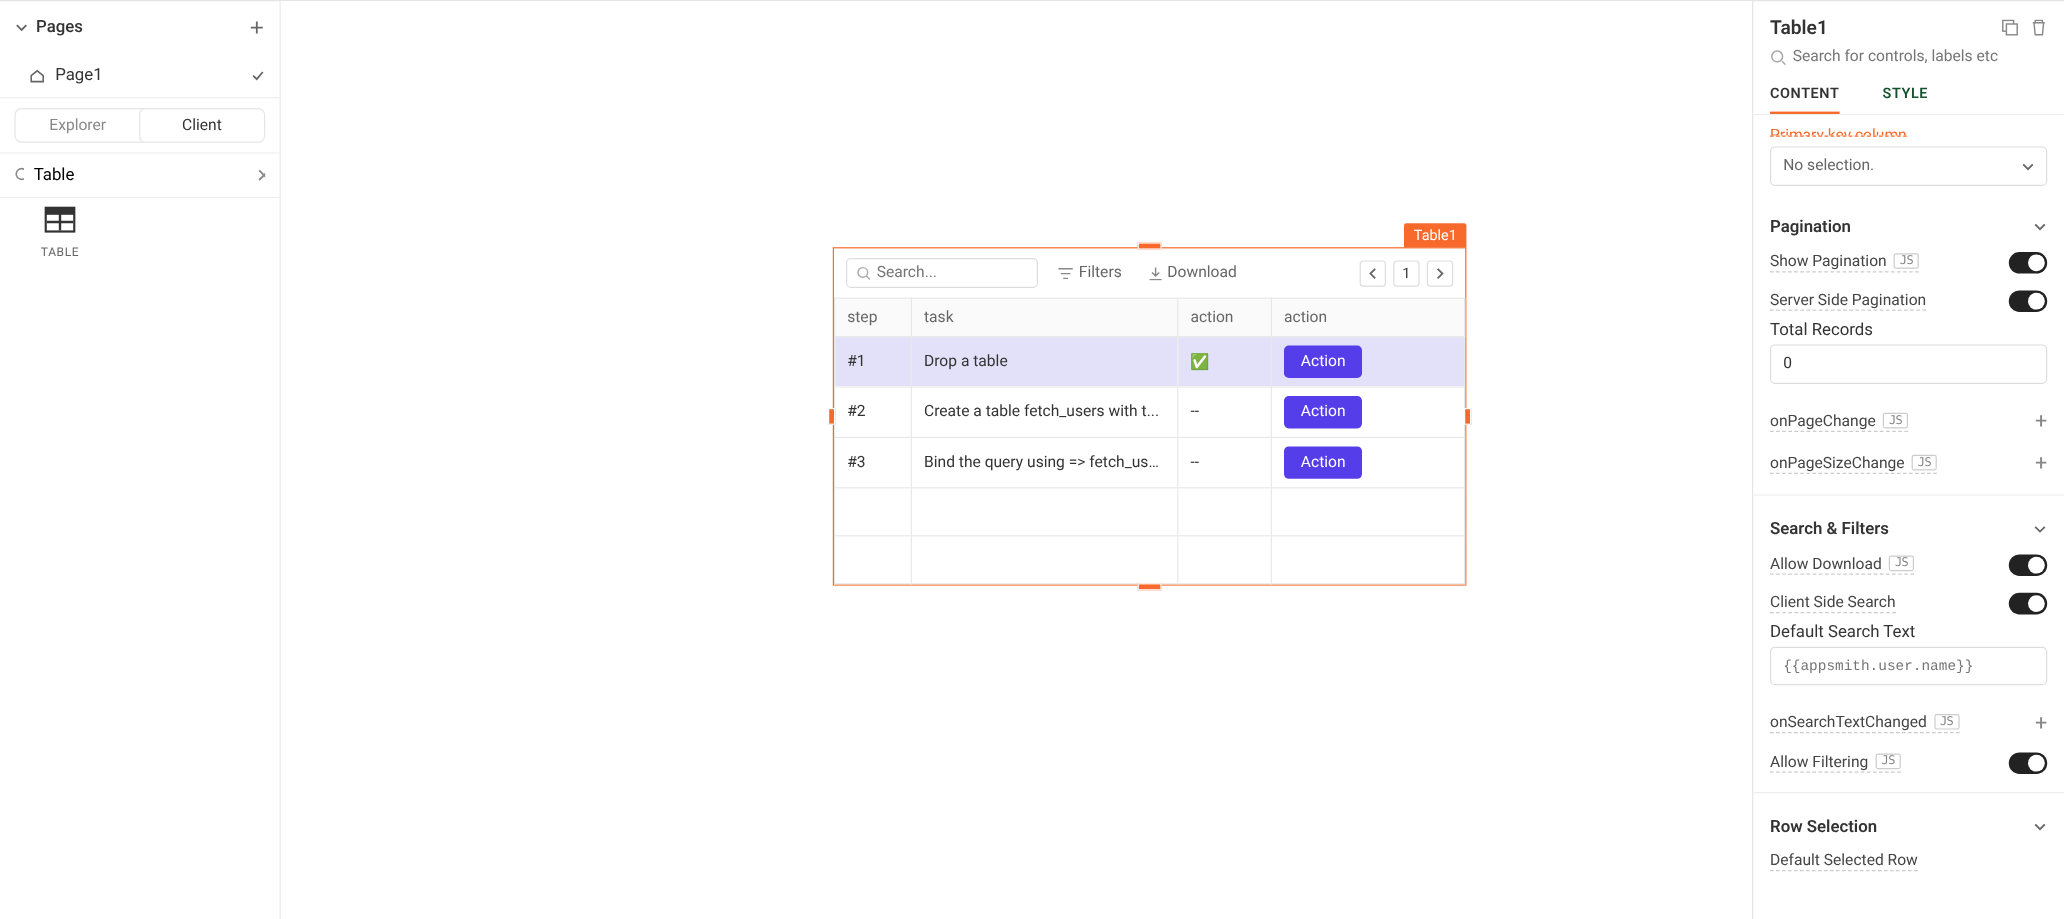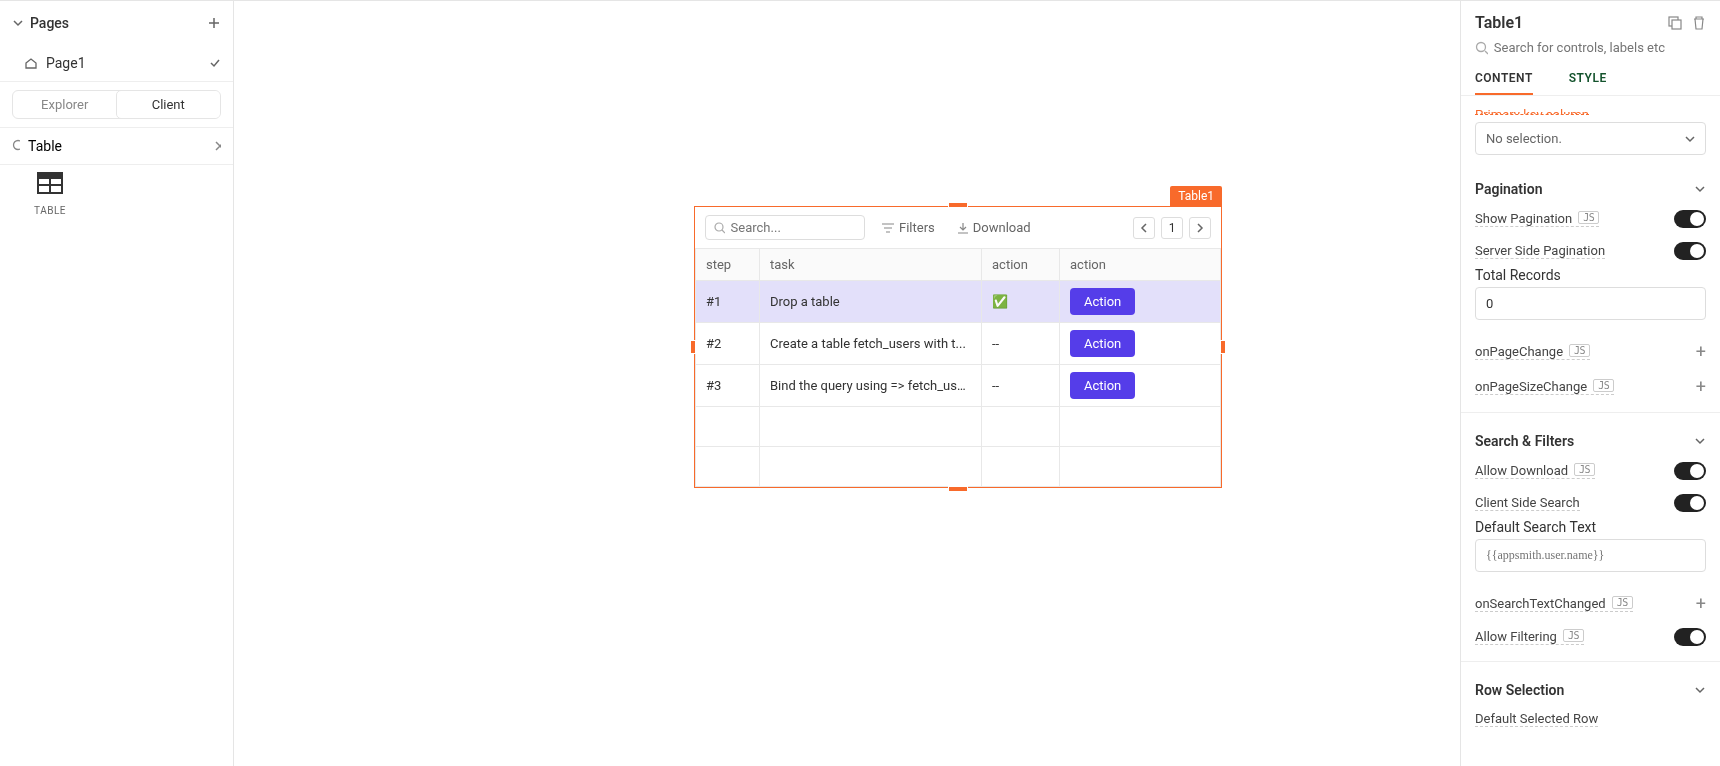--- a/index.html
+++ b/index.html
@@ -53,21 +53,21 @@
 .rp-header .title { font-weight: 600; font-size: 16px; }
 .rp-header .actions { display: flex; gap: 10px; color: #888; }
 .rp-search { display: flex; align-items: center; gap: 6px; color: #888; margin-bottom: 8px; }
 .rp-search input { border: none; outline: none; font-size: 13px; width: 100%; }
 .rp-tabs { display: flex; gap: 36px; border-bottom: 1px solid #eee; margin-bottom: 10px; margin-left: -14px; margin-right: -14px; padding: 0 14px; }
 .rp-tabs .tab { font-size: 12px; font-weight: 600; letter-spacing: 0.5px; padding: 8px 0; color: #14532d; cursor: pointer; }
 .rp-tabs .tab.active { color: #333; border-bottom: 2px solid #f86a2b; }
 .prop-group { margin-bottom: 14px; }
 .prop-label-cut { color: #f86a2b; font-size: 13px; border-bottom: 1px dashed #f86a2b; display: inline-block; margin-bottom: 4px; overflow: hidden; height: 8px; }
 .select-box, .text-input { border: 1px solid #ddd; border-radius: 4px; padding: 8px 10px; font-size: 13px; color: #666; display: flex; justify-content: space-between; align-items: center; width: 100%; }
-.text-input { font-family: Liberation Serif, serif; font-size: 12px; }
+.text-input { font-family: Liberation Mono, monospace; font-size: 12px; }
 .section-head { display: flex; justify-content: space-between; align-items: center; font-weight: 600; font-size: 14px; padding: 6px 0; margin-top: 6px; }
 .prop-row { display: flex; justify-content: space-between; align-items: center; padding: 7px 0; }
 .prop-row .lbl { font-size: 13px; color: #444; display: inline-flex; align-items: flex-start; gap: 6px; border-bottom: 1px dashed #ccc; }
 .js-badge { font-size: 10px; border: 1px solid #ccc; padding: 0 4px; border-radius: 2px; color: #888; font-family: monospace; letter-spacing: -0.5px; }
 .toggle { width: 32px; height: 18px; background: #222; border-radius: 10px; position: relative; cursor: pointer; }
 .toggle::after { content: ''; position: absolute; width: 14px; height: 14px; background: #fff; border-radius: 50%; top: 2px; right: 2px; }
 .add-btn { color: #888; font-size: 18px; cursor: pointer; }
 .hr { border-top: 1px solid #eee; margin: 8px -14px; }
 svg { display: block; }
 .chev { stroke: #666; stroke-width: 1.5; fill: none; }

